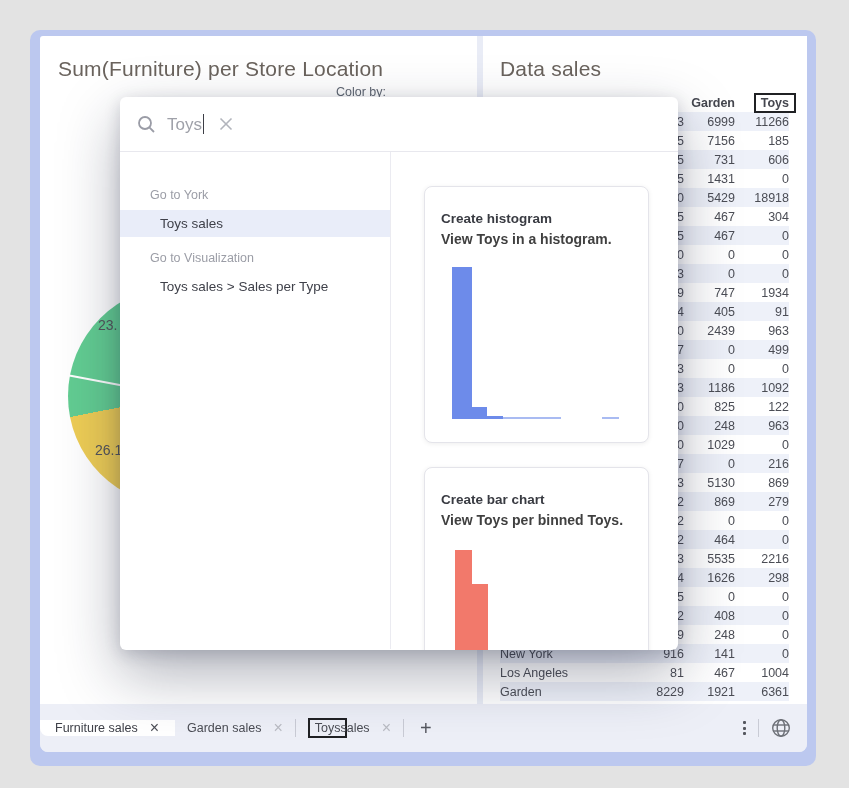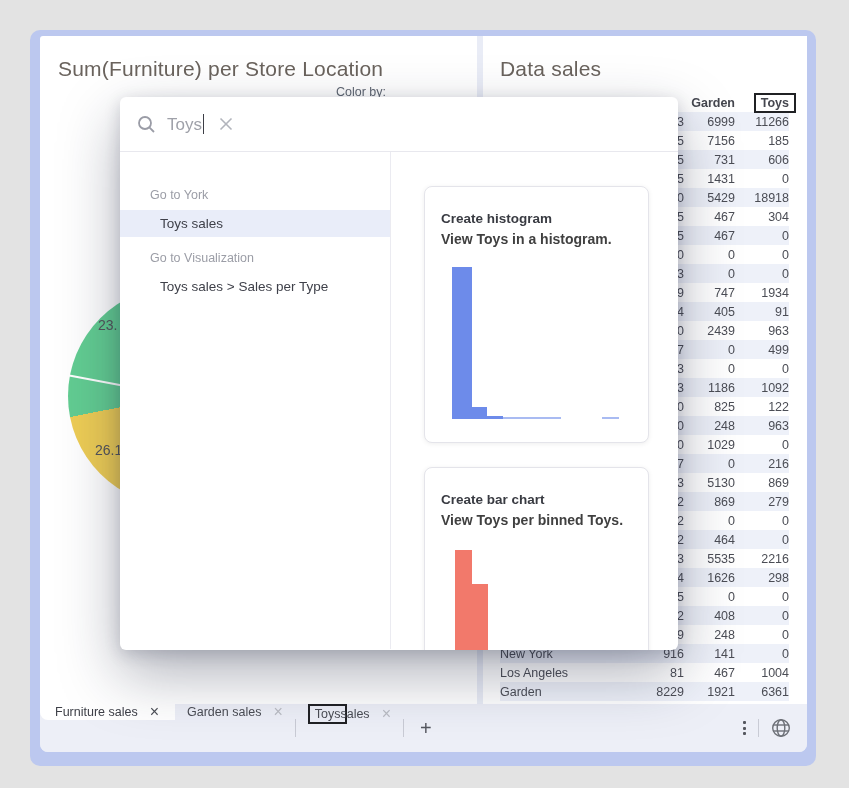--- a/index.html
+++ b/index.html
@@ -31,21 +31,21 @@
   .t-row.alt{background:#eef1f9;}
   .t-head{font-weight:700;color:#45474f;}
   .t-cell{white-space:nowrap;overflow:visible;}
   .c-city{width:150px;text-align:left;}
   .c-furn{width:34px;text-align:right;}
   .c-garden{width:51px;text-align:right;}
   .c-toys{width:54px;text-align:right;}
   .focus-box{display:inline-block;border:2px solid #202124;padding:0 5px;margin-right:-7px;line-height:16px;}
   
   .tabbar{position:absolute;left:0;right:0;bottom:0;height:48px;background:#edeff7;
-    display:flex;align-items:flex-start;font-size:12.5px;border-radius:0 0 8px 8px;}
+    display:flex;align-items:center;font-size:12.5px;border-radius:0 0 8px 8px;}
   .tab{display:flex;align-items:center;gap:12px;padding:0 12px;color:#4a4c54;}
   .tab.active{background:#ffffff;padding:0 16px 0 15px;border-radius:0 0 0 8px;color:#3e4048;}
   .close-x{font-size:16px;line-height:1;color:#b9bbc3;}
   .tab.active .close-x{color:#4c4e56;}
   .tabsep{align-self:center;width:1px;height:18px;background:#c9cbd5;}
   .add-btn{align-self:center;font-size:20px;color:#55575f;padding:0 16px;line-height:1;}
   .tab-spacer{flex:1;}
   .kebab{align-self:center;display:flex;flex-direction:column;gap:2.5px;padding:0 12px;}
   .kebab i{width:3px;height:3px;background:#55575f;border-radius:1px;}
   .globe-wrap{align-self:center;margin:0 16px 0 12px;display:flex;}

